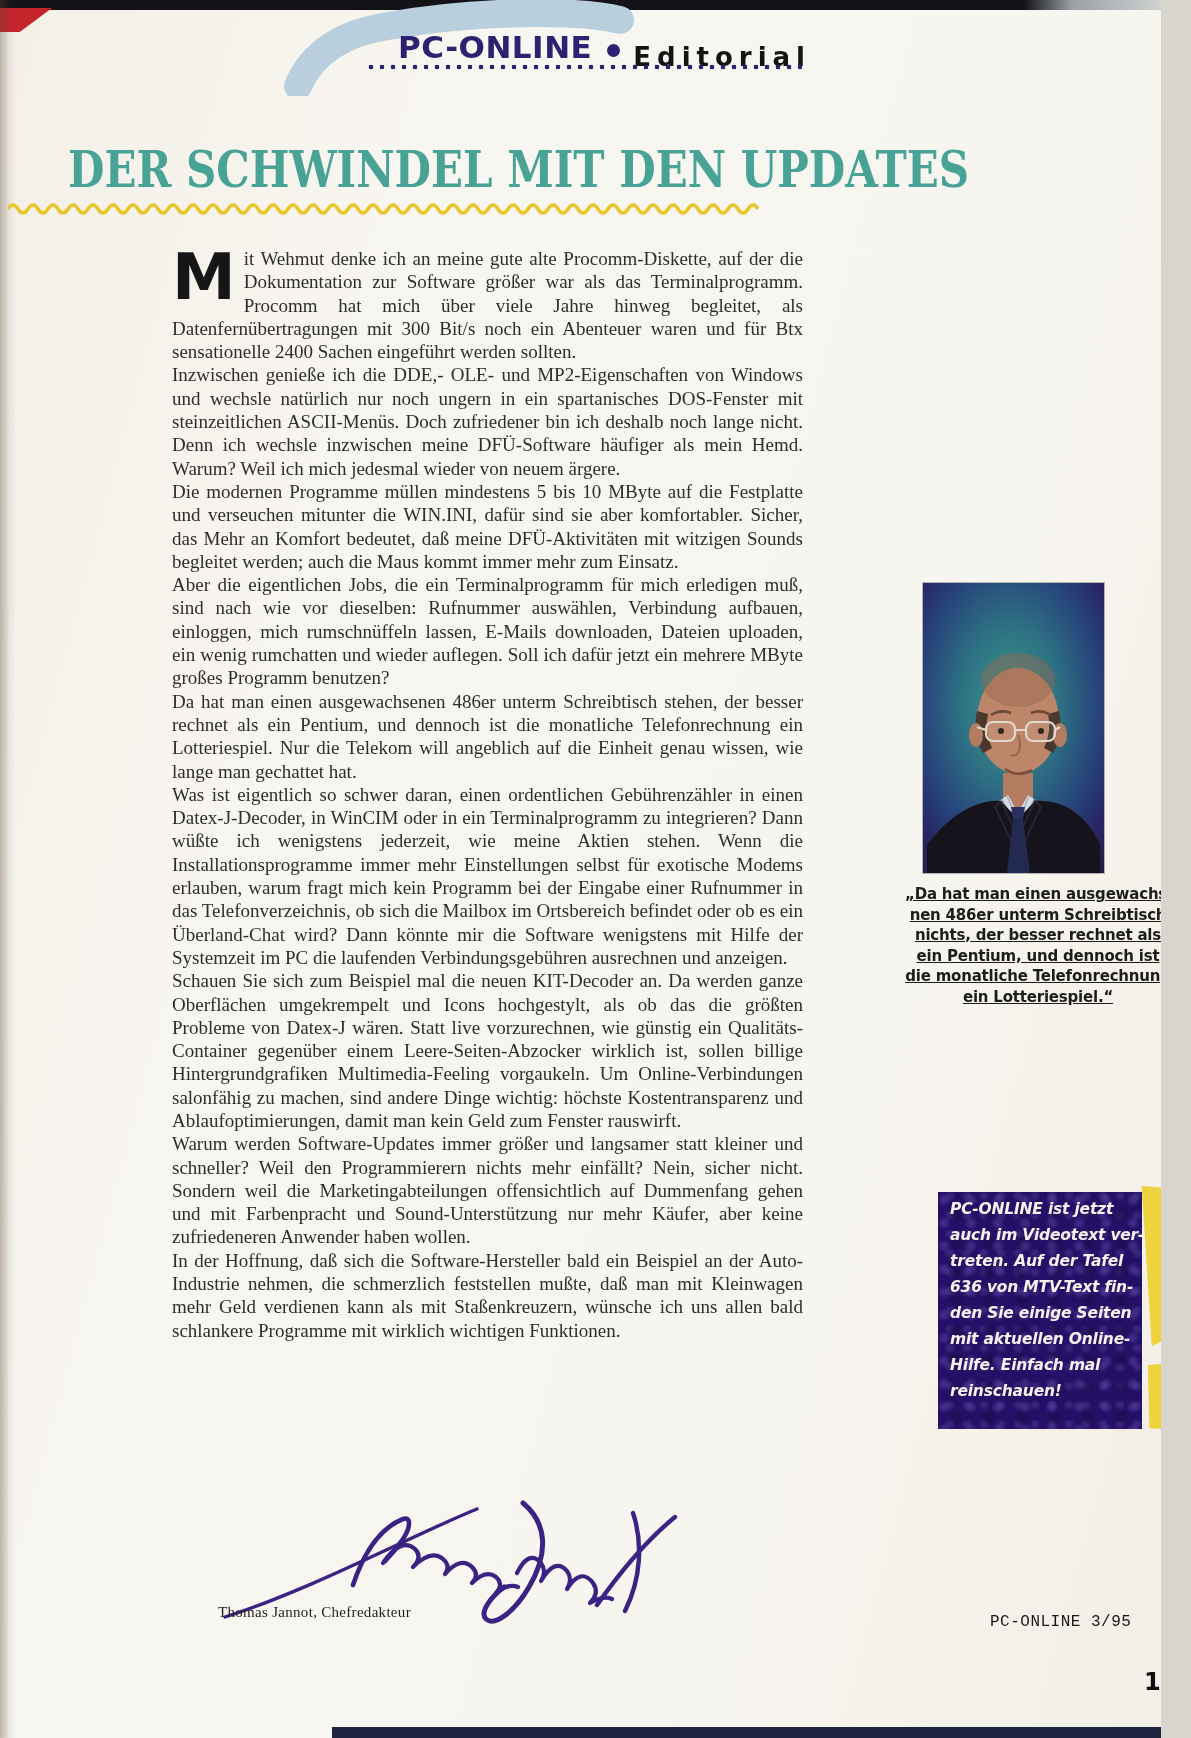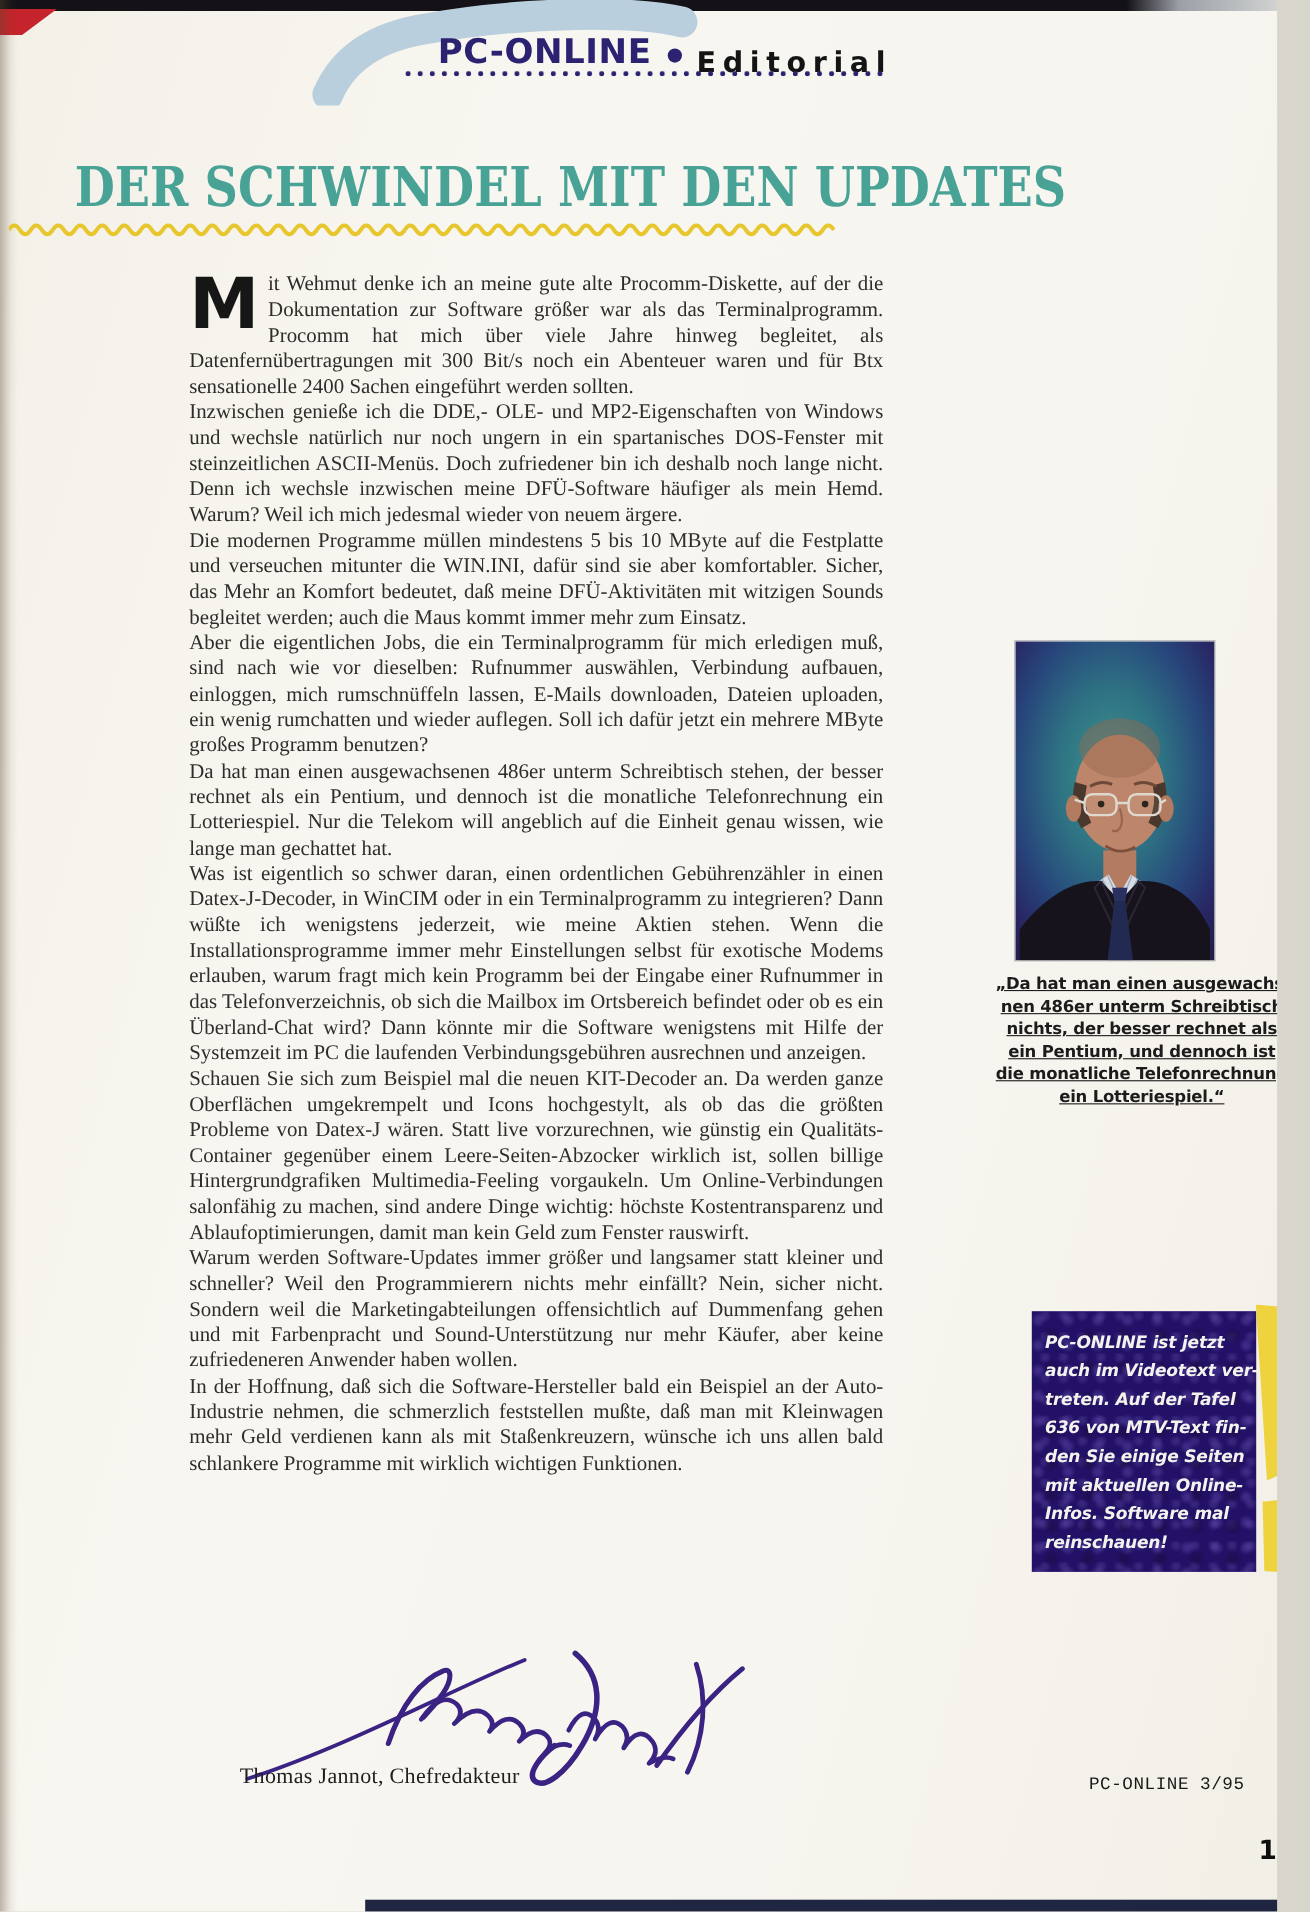--- a/index.html
+++ b/index.html
@@ -41,30 +41,30 @@
         font-family:"DejaVu Sans", sans-serif;font-weight:bold;font-size:15px;line-height:20.5px;
         color:#1c1c1c;letter-spacing:-.2px;text-decoration:underline;}
   .pull-quote div{white-space:nowrap;}
   
   .info-box{position:absolute;left:938px;top:1192px;width:204px;height:237px;background-color:#221166;
         background-image:
           radial-gradient(circle at 6px 8px, rgba(120,96,200,.32) 2px, transparent 7px),
           radial-gradient(circle at 18px 22px, rgba(30,12,70,.55) 3px, transparent 8px),
           radial-gradient(circle at 12px 4px, rgba(150,130,220,.18) 2px, transparent 6px);
         background-size:27px 23px,33px 29px,17px 19px;
-        box-sizing:border-box;padding:15px 0 0 12px;}
+        box-sizing:border-box;padding:4px 0 0 12px;}
   .info-box div{white-space:nowrap;font-family:"DejaVu Sans", sans-serif;font-weight:bold;font-style:italic;
         font-size:15.5px;line-height:26px;color:#f4f2ee;letter-spacing:-.2px;}
   .exclaim-bar{position:absolute;left:1140px;top:1186px;width:42px;height:160px;background:#eed33e;
         clip-path:polygon(4% 0,96% 2%,78% 94%,28% 100%);}
   .exclaim-dot{position:absolute;left:1147px;top:1361px;width:40px;height:70px;background:#eed33e;
         clip-path:polygon(2% 6%,100% 0,94% 100%,6% 96%);}
   
   .signature{position:absolute;left:205px;top:1493px;}
-  .sig-caption{position:absolute;left:218px;top:1604px;font-size:20px;color:#1f1f1f;letter-spacing:.3px;}
+  .sig-caption{position:absolute;left:218px;top:1604px;font-size:15px;color:#1f1f1f;letter-spacing:.3px;}
   
   .footer-issue{position:absolute;left:990px;top:1613px;font-family:"Liberation Mono", monospace;
         font-size:16px;color:#181818;letter-spacing:.5px;}
   .footer-page{position:absolute;left:1144px;top:1668px;font-family:"DejaVu Sans", sans-serif;
         font-weight:bold;font-size:24px;color:#0e0e0e;}
 </style>
 </head>
 <body>
 
 <div class="page">
@@ -148,21 +148,21 @@
     <div>ein Lotteriespiel.“</div>
   </div>
 
   <div class="info-box">
     <div>PC-ONLINE ist jetzt</div>
     <div>auch im Videotext ver-</div>
     <div>treten. Auf der Tafel</div>
     <div>636 von MTV-Text fin-</div>
     <div>den Sie einige Seiten</div>
     <div>mit aktuellen Online-</div>
-    <div>Infos. Software mal</div>
+    <div>Hilfe. Einfach mal</div>
     <div>reinschauen!</div>
   </div>
   <div class="exclaim-bar"></div>
   <div class="exclaim-dot"></div>
 
   <svg class="signature" width="480" height="150" viewBox="0 0 480 150">
     <g fill="none" stroke="#3b2383" stroke-linecap="round" stroke-linejoin="round">
       <path d="M20,124 C108,96 212,40 272,16" stroke-width="3.4"></path>
       <path d="M148,92 C160,56 178,34 198,26 C206,23 206,34 198,46 C192,55 184,64 180,68" stroke-width="4.6"></path>
       <path d="M178,70 q18,-26 32,-14 q8,8 -2,18 q18,-18 30,-8 q8,7 2,15 q16,-18 27,-7 q8,8 0,16 q14,-14 24,-6 q8,7 0,16 q12,-10 22,-6" stroke-width="4.2"></path>

